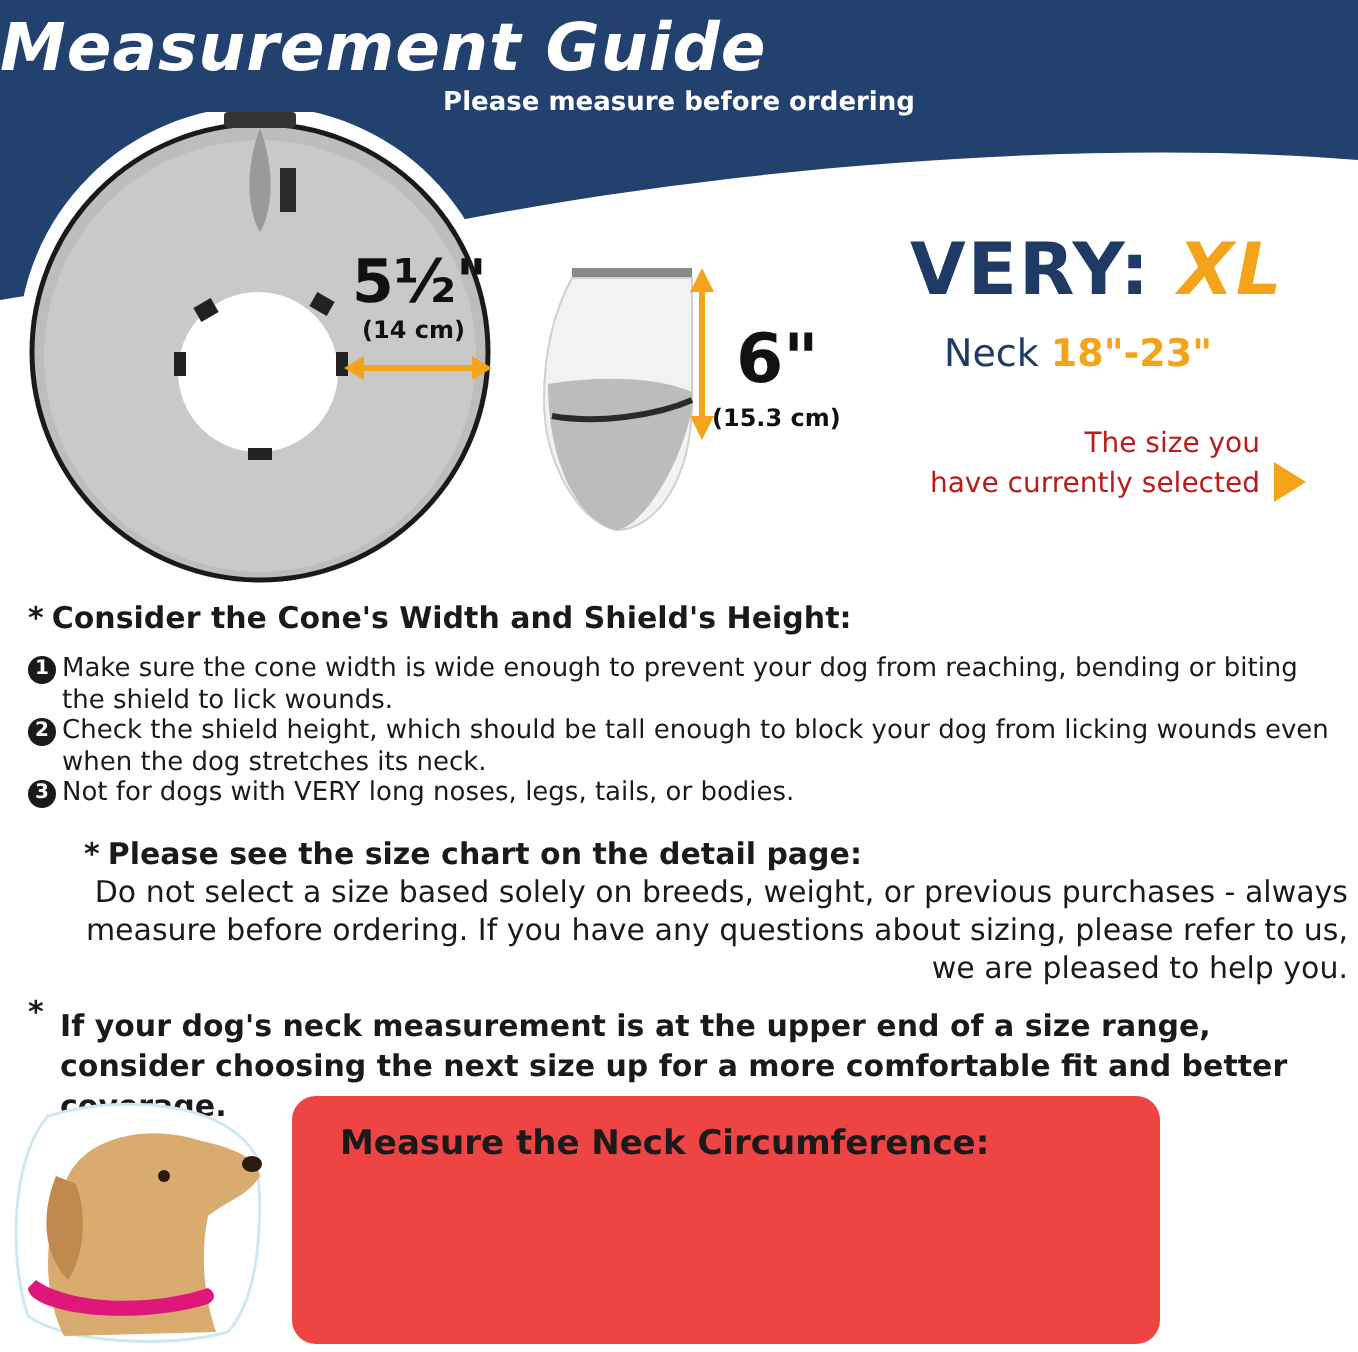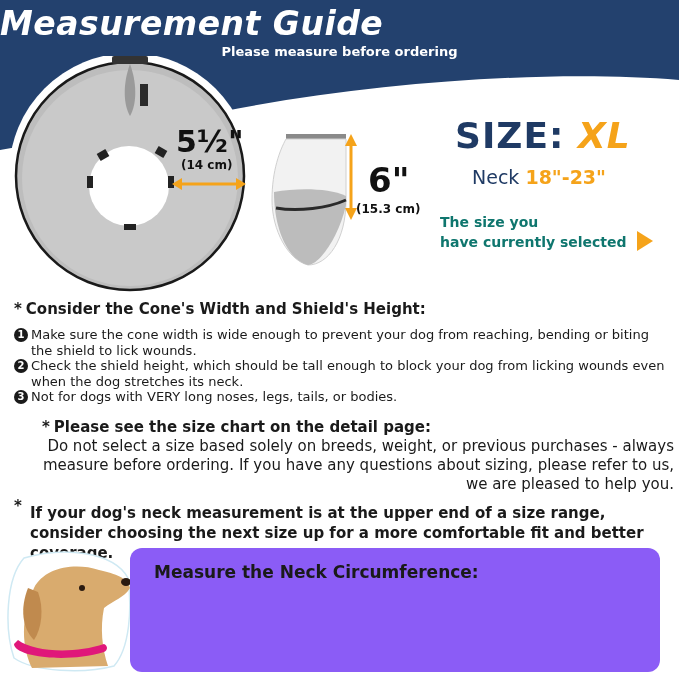--- a/index.html
+++ b/index.html
@@ -13,41 +13,41 @@
     color: #ffffff; font-weight: bold; font-size: 13px; }
 
   .donut-wrap { position: absolute; left: 12px; top: 56px; }
   .dim-label { position: absolute; font-weight: bold; color: #111; }
   .dim-sub { position: absolute; font-size: 12px; color: #111; font-weight: bold; }
 
   .size-title { position: absolute; left: 455px; top: 115px; font-size: 36px; font-weight: bold; color: #1f3a64; letter-spacing: 1px; }
   .size-title .xl { color: #f5a31a; font-style: italic; }
   .neck-line { position: absolute; left: 472px; top: 166px; font-size: 19px; color: #1f3a64; }
   .neck-line .range { color: #f5a31a; font-weight: bold; }
-  .selected-note { position: absolute; left: 440px; top: 212px; width: 190px; text-align: left; font-size: 14px; font-weight: bold; color: #0f766e; line-height: 20px; }
+  .selected-note { position: absolute; left: 440px; top: 212px; width: 190px; text-align: right; font-size: 14px; font-weight: normal; color: #b91c1c; line-height: 20px; }
   .tri { position: absolute; left: 637px; top: 231px; width: 0; height: 0;
     border-top: 10px solid transparent; border-bottom: 10px solid transparent; border-left: 16px solid #f5a31a; }
 
   .section { position: absolute; left: 14px; font-family: "DejaVu Sans", sans-serif; }
   .h-consider { top: 300px; font-size: 15px; font-weight: bold; }
   .star { font-weight: bold; margin-right: 4px; }
   .numlist { position: absolute; left: 14px; top: 327px; width: 655px; font-size: 13px; line-height: 15.5px; }
   .numlist .item { display: flex; }
   .numlist .num { flex: 0 0 17px; display: inline-flex; align-items: flex-start; }
   .numlist .num span { display: inline-block; width: 14px; height: 14px; border-radius: 50%; background: #1a1a1a; color: #fff; font-size: 10px; font-weight: bold; text-align: center; line-height: 14px; margin-top: 1px; }
 
   .block2 { position: absolute; left: 14px; top: 418px; width: 660px; font-size: 15px; line-height: 19px; }
   .block2 .head { font-weight: bold; margin-left: 28px; }
   .block2 .body { padding-left: 14px; text-align: right; }
   .block3 { position: absolute; left: 14px; top: 496px; width: 660px; font-size: 15px; font-weight: bold; line-height: 20px; }
   .block3 .body { padding-left: 16px; padding-top: 7px; }
   .block3 .star { position: absolute; left: 0; top: 0; }
 
   .dog-bubble { position: absolute; left: 4px; top: 548px; width: 128px; height: 124px; }
-  .neck-card { position: absolute; left: 130px; top: 548px; width: 530px; height: 124px; background: #8b5cf6; border-radius: 12px; }
+  .neck-card { position: absolute; left: 146px; top: 548px; width: 434px; height: 124px; background: #ef4444; border-radius: 12px; }
   .neck-card .head { position: absolute; left: 24px; top: 14px; font-size: 17px; font-weight: bold; color: #1a1a1a; }
   .neck-card .body { position: absolute; left: 24px; top: 40px; width: 500px; font-size: 15.5px; line-height: 19.5px; color: #222; }
 </style>
 </head>
 <body>
 
 <svg class="header-bg" viewBox="0 0 679 150" width="679" height="150">
   <path d="M0 0 H679 V80 C560 70 380 80 220 112 C140 128 60 140 0 150 Z" fill="#23416e"></path>
 </svg>
 <div class="title">Measurement Guide</div>
@@ -83,21 +83,21 @@
 </svg>
 <svg style="position:absolute; left:342px; top:134px;" width="18" height="86" viewBox="0 0 18 86">
   <line x1="9" y1="6" x2="9" y2="80" stroke="#f5a31a" stroke-width="3"></line>
   <polygon points="9,0 3,12 15,12" fill="#f5a31a"></polygon>
   <polygon points="9,86 3,74 15,74" fill="#f5a31a"></polygon>
 </svg>
 <div class="dim-label" style="left:368px; top:160px; font-size:34px;">6"</div>
 <div class="dim-sub" style="left:356px; top:202px;">(15.3 cm)</div>
 
 <div class="size-title">
-  <span>SIZE:</span>
+  <span>VERY:</span>
   <span class="xl">XL</span>
 </div>
 <div class="neck-line">
   <span>Neck</span>
   <span class="range">18"-23"</span>
 </div>
 <div class="selected-note">
   <div>The size you</div>
   <div>have currently selected</div>
 </div>

